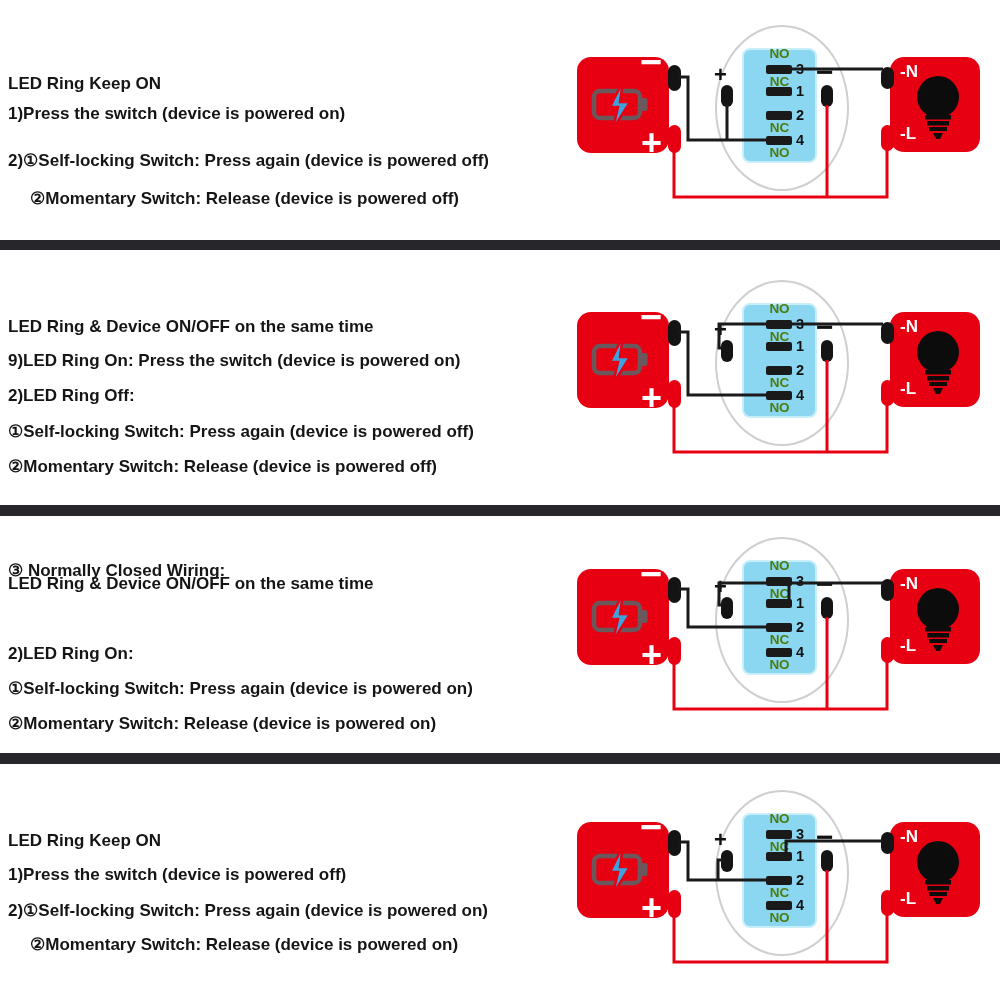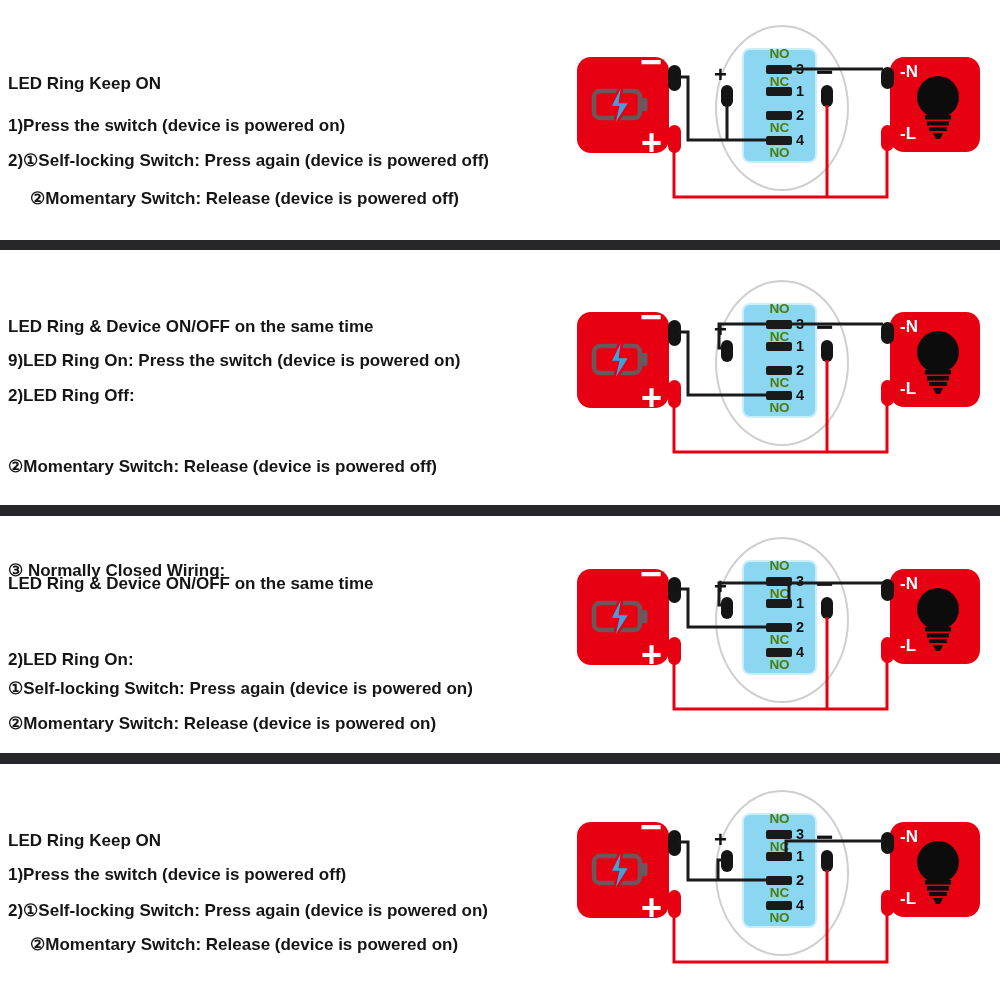--- a/index.html
+++ b/index.html
@@ -31,21 +31,21 @@
   .bat-icon,.bulb{position:absolute;left:0;top:0;}
 </style>
 </head>
 <body>
 
 <div id="screen">
   <div class="divider" style="top:240px;height:10px;"></div>
   <div class="divider" style="top:505px;height:11px;"></div>
   <div class="divider" style="top:753px;height:11px;"></div>
     <div class="tline" style="top: 74px; left: 8px;">LED Ring Keep ON</div>
-    <div class="tline" style="top: 116px; left: 8px;">1)Press the switch (device is powered on)</div>
+    <div class="tline" style="top: 104px; left: 8px;">1)Press the switch (device is powered on)</div>
     <div class="tline" style="top: 150px; left: 8px;">2)①Self-locking Switch: Press again (device is powered off)</div>
     <div class="tline" style="top: 188px; left: 30px;">②Momentary Switch: Release (device is powered off)</div>
     <div class="diag" style="left: 570px; top: 25px;">
     <div class="ellipse"></div>
 
     <div class="redbox bat">
       <div class="bat-minus">−</div>
       <div class="bat-plus">+</div>
       <svg class="bat-icon" width="92" height="96" viewBox="0 0 92 96">
         <rect x="17" y="34" width="46" height="27" rx="6" fill="none" stroke="#6a585c" stroke-width="4.5"></rect>
@@ -90,20 +90,21 @@
     <div class="nub red" style="left:311px;top:100px;width:13px;height:26px;"></div>
 
     <svg class="wires" width="420" height="185" viewBox="0 0 420 185">
       <path class="wire-black" fill="none" stroke="#1a1a1a" stroke-width="3" d="M109,52 H118 V115 H197 M157,80 V115 M221,44 H313"></path>
       <path class="wire-red" fill="none" stroke="#e70012" stroke-width="3" d="M104,114 V172 H317 V114 M257,80 V172"></path>
     </svg>
   </div>
     <div class="tline" style="top: 317px; left: 8px;">LED Ring &amp; Device ON/OFF on the same time</div>
     <div class="tline" style="top: 351px; left: 8px;">9)LED Ring On: Press the switch (device is powered on)</div>
     <div class="tline" style="top: 386px; left: 8px;">2)LED Ring Off:</div>
+    <div class="tline" style="top: 421px; left: 8px;">①Self-locking Switch: Press again (device is powered off)</div>
     <div class="tline" style="top: 456px; left: 8px;">②Momentary Switch: Release (device is powered off)</div>
     <div class="diag" style="left: 570px; top: 280px;">
     <div class="ellipse"></div>
 
     <div class="redbox bat">
       <div class="bat-minus">−</div>
       <div class="bat-plus">+</div>
       <svg class="bat-icon" width="92" height="96" viewBox="0 0 92 96">
         <rect x="17" y="34" width="46" height="27" rx="6" fill="none" stroke="#6a585c" stroke-width="4.5"></rect>
         <rect x="64" y="41" width="6.5" height="13" rx="2" fill="#6a585c"></rect>
@@ -146,21 +147,21 @@
     <div class="nub black" style="left:311px;top:42px;width:13px;height:22px;"></div>
     <div class="nub red" style="left:311px;top:100px;width:13px;height:26px;"></div>
 
     <svg class="wires" width="420" height="185" viewBox="0 0 420 185">
       <path class="wire-black" fill="none" stroke="#1a1a1a" stroke-width="3" d="M109,52 H118 V115 H197 M313,44 H149 V68 H152"></path>
       <path class="wire-red" fill="none" stroke="#e70012" stroke-width="3" d="M104,114 V172 H317 V114 M257,80 V172"></path>
     </svg>
   </div>
     <div class="tline" style="top: 560px; left: 8px;">③ Normally Closed Wiring:</div>
     <div class="tline" style="top: 574px; left: 8px;">LED Ring &amp; Device ON/OFF on the same time</div>
-    <div class="tline" style="top: 644px; left: 8px; margin-top: 6px;">2)LED Ring On:</div>
+    <div class="tline" style="top: 644px; left: 8px;">2)LED Ring On:</div>
     <div class="tline" style="top: 678px; left: 8px;">①Self-locking Switch: Press again (device is powered on)</div>
     <div class="tline" style="top: 713px; left: 8px;">②Momentary Switch: Release (device is powered on)</div>
     <div class="diag" style="left: 570px; top: 537px;">
     <div class="ellipse"></div>
 
     <div class="redbox bat">
       <div class="bat-minus">−</div>
       <div class="bat-plus">+</div>
       <svg class="bat-icon" width="92" height="96" viewBox="0 0 92 96">
         <rect x="17" y="34" width="46" height="27" rx="6" fill="none" stroke="#6a585c" stroke-width="4.5"></rect>

